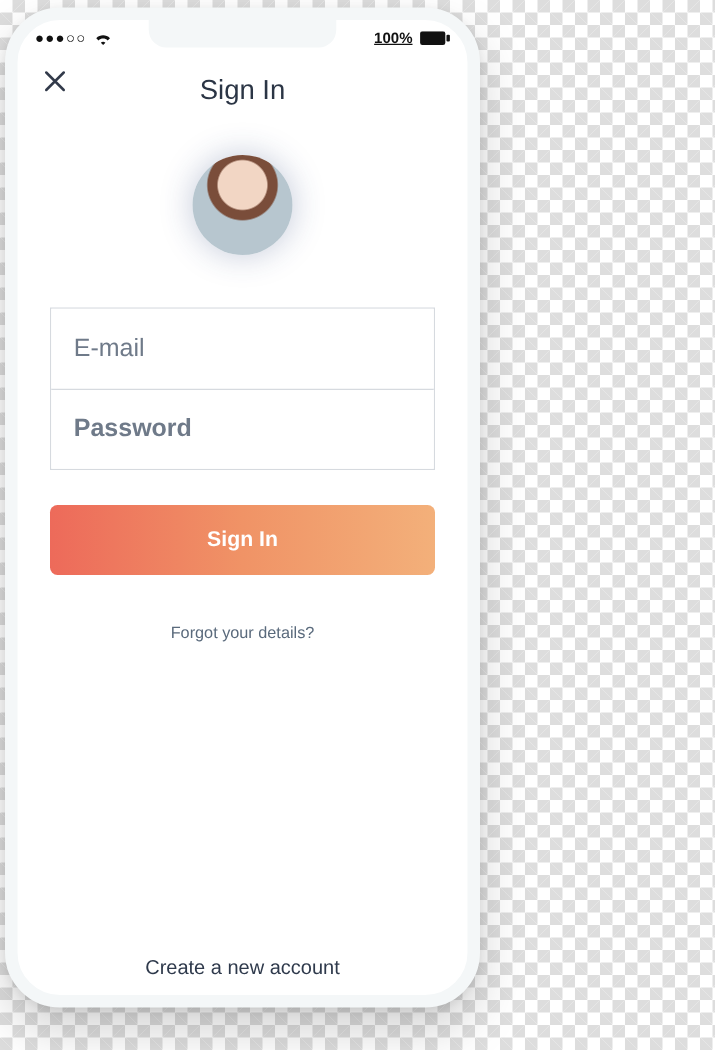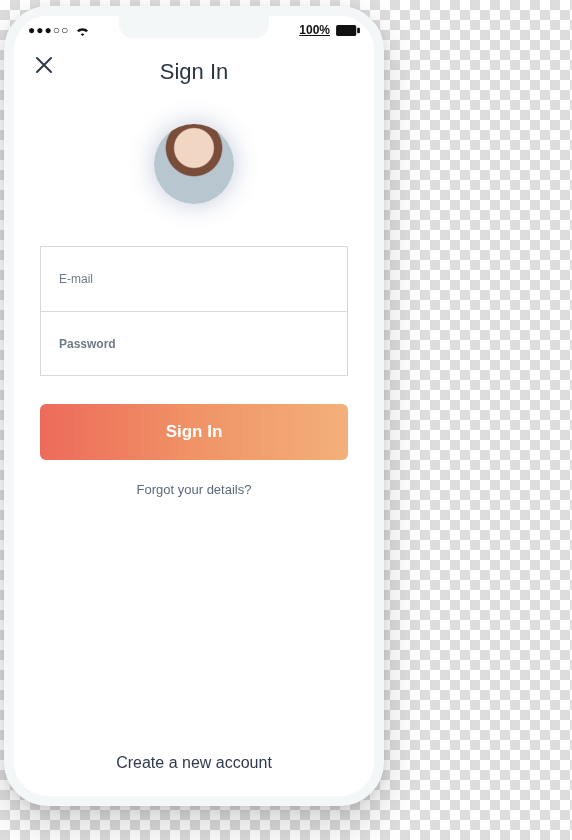--- a/index.html
+++ b/index.html
@@ -101,21 +101,21 @@
     }
     .input-group {
       border: 1px solid #d6dadf;
     }
     .field {
       width: 100%;
       height: 64px;
       border: none;
       outline: none;
       padding: 0 18px;
-      font-size: 12px;
+      font-size: 20px;
       color: #a21caf;
       background: #fff;
     }
     .field::placeholder { color: #6f7a89; }
     .field + .field { border-top: 1px solid #d6dadf; font-weight: bold; }
 
     .signin-btn {
       width: 100%;
       height: 56px;
       margin-top: 28px;
@@ -124,29 +124,29 @@
       background: linear-gradient(90deg, #ed6a5a 0%, #f09366 50%, #f3b07a 100%);
       color: #fff;
       font-size: 17px;
       font-weight: 600;
       cursor: pointer;
     }
 
     .forgot {
       display: block;
       text-align: center;
-      margin-top: 22px;
+      margin-top: 38px;
       font-size: 13px;
       color: #5a6a7c;
       text-decoration: none;
     }
 
     .create-account {
       position: absolute;
-      bottom: 24px;
+      bottom: 12px;
       left: 0;
       right: 0;
       text-align: center;
       font-size: 16px;
       color: #2f3a4c;
       text-decoration: none;
     }
   </style>
 </head>
 <body>

